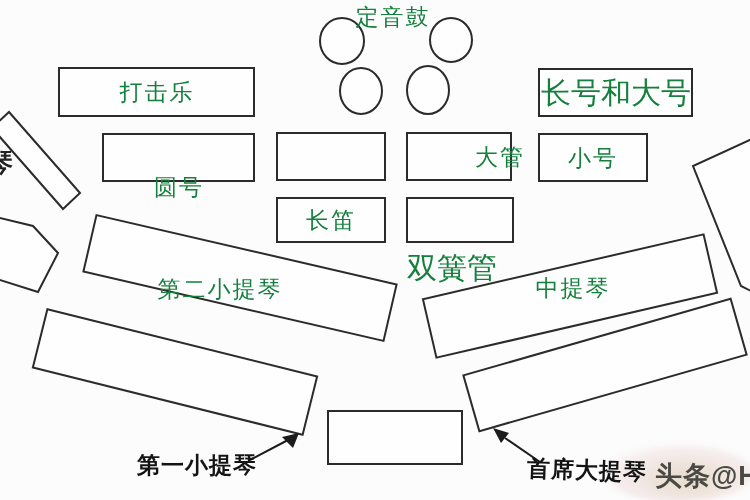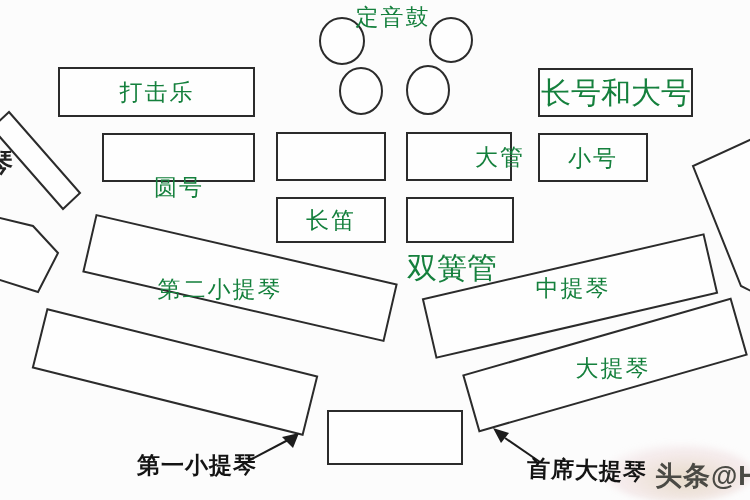--- a/index.html
+++ b/index.html
@@ -79,21 +79,20 @@
   <div class="box-label" style="left:393px;top:17px;">定音鼓</div>
   <div class="box-label" style="left:157px;top:92px;">打击乐</div>
   <div class="box-label small-label" style="left:616px;top:93px;letter-spacing:0;">长号和大号</div>
   <div class="box-label" style="left:179px;top:158px;margin-top:29px;">圆号</div>
   <div class="box-label" style="left:459px;top:157px;margin-left:41px;">大管</div>
   <div class="box-label" style="left:593px;top:158px;text-align:right;">小号</div>
   <div class="box-label" style="left:331px;top:220px;">长笛</div>
   <div class="box-label small-label" style="left:452px;top:220px;letter-spacing:0;margin-top:48px;">双簧管</div>
   <div class="box-label" style="left:220px;top:289px;">第二小提琴</div>
   <div class="box-label" style="left:573px;top:288px;">中提琴</div>
-  <div class="box-label" style="left:613px;top:368px;">大提琴</div>
 
   <div class="edge-glyph" style="left:-13px;top:146px;">琴</div>
   <div class="edge-glyph" style="left:-13px;top:240px;">琴</div>
 
   <div class="note-label" style="left:137px;top:450px;">第一小提琴</div>
   <div class="note-label" style="left:527px;top:455px;transform:rotate(2deg);">首席大提琴</div>
 
   <div class="watermark-blob"></div>
   <div class="watermark-text" style="left:655px;top:458px;">头条@H</div>
 

